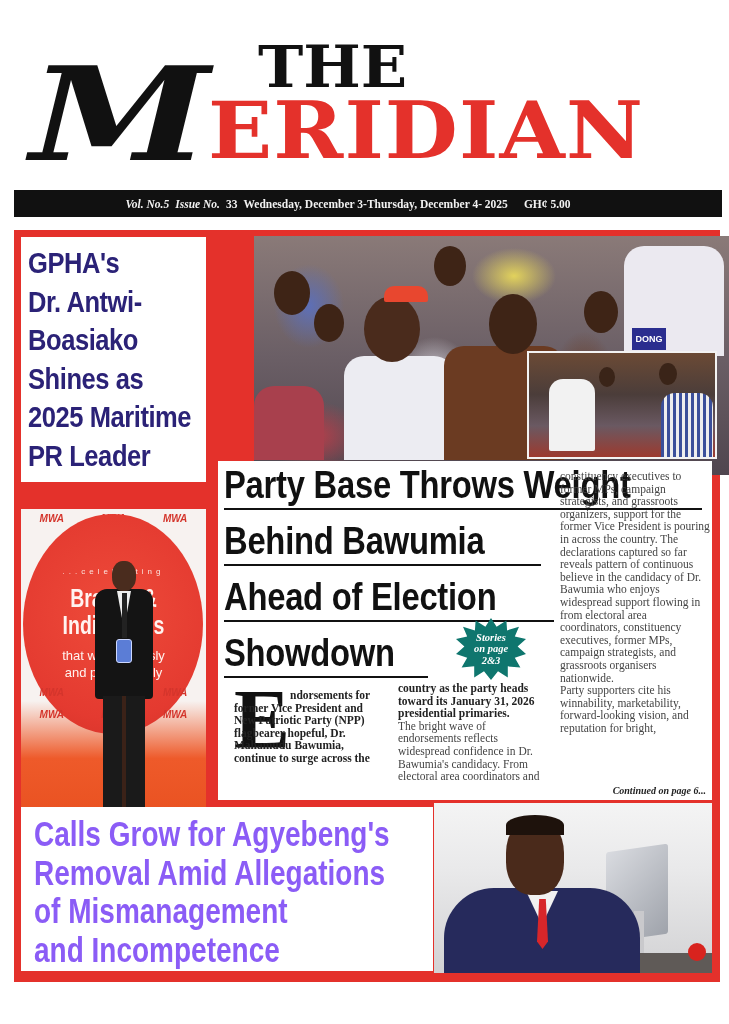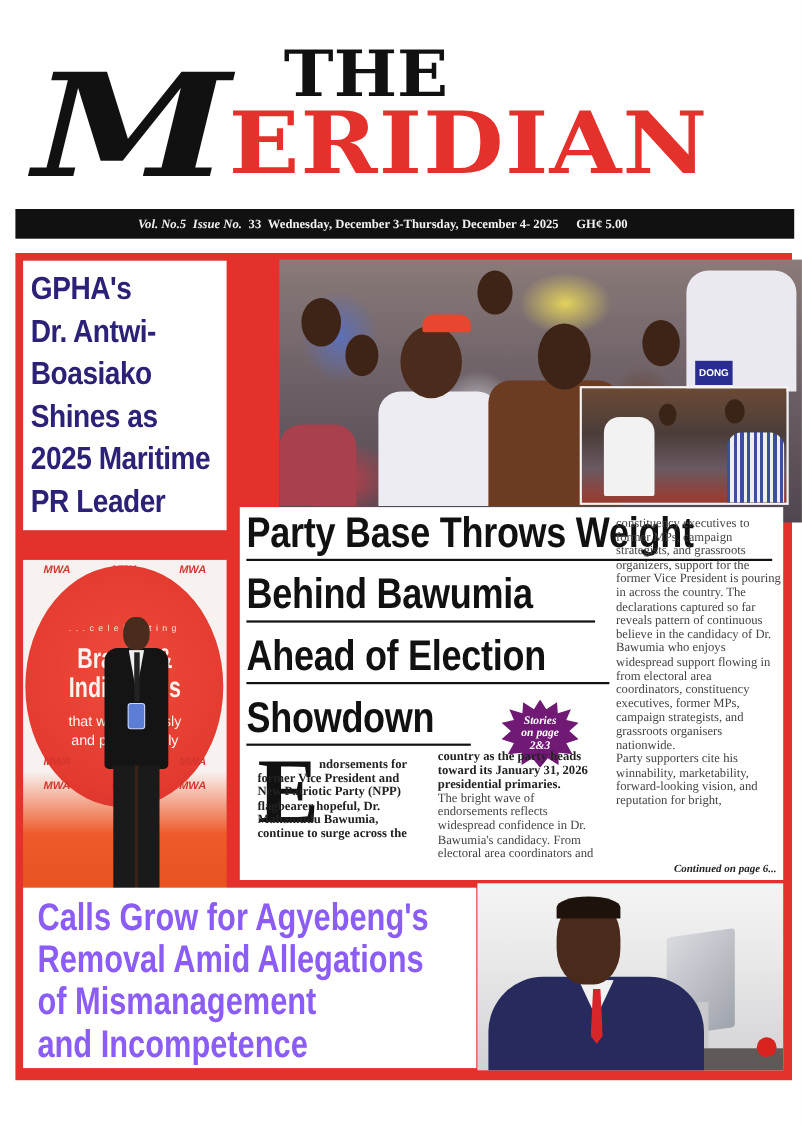--- a/index.html
+++ b/index.html
@@ -145,22 +145,22 @@
     position: absolute; left: 224px; top: 463px; width: 480px;
     font-family: "Liberation Sans", sans-serif; font-weight: bold; color: #111;
   }
   .main-headline .hl {
     position: absolute; white-space: nowrap; font-size: 39px; line-height: 44px;
     transform: scaleX(0.84); transform-origin: left top; letter-spacing: -0.3px;
   }
   .main-headline .rule { position: absolute; height: 2px; background: #111; }
 
   .starburst {
-    position: absolute; left: 456px; top: 636px; width: 70px; height: 62px;
-    background: #701a75;
+    position: absolute; left: 456px; top: 618px; width: 70px; height: 62px;
+    background: #0f766e;
     clip-path: polygon(50% 0%, 58% 14%, 72% 4%, 73% 20%, 90% 14%, 84% 30%, 100% 34%, 88% 46%, 100% 58%, 84% 64%, 92% 80%, 74% 78%, 74% 96%, 60% 86%, 50% 100%, 40% 86%, 26% 96%, 26% 78%, 8% 80%, 16% 64%, 0% 58%, 12% 46%, 0% 34%, 16% 30%, 10% 14%, 27% 20%, 28% 4%, 42% 14%);
     display: flex; align-items: center; justify-content: center; text-align: center;
   }
   .starburst span {
     font-family: "Liberation Serif", serif; font-style: italic; font-weight: bold; font-size: 10.5px; line-height: 11.5px; color: #fff;
   }
 
   .body-col {
     position: absolute; font-family: "Liberation Serif", serif; font-size: 11.5px; line-height: 12.6px; color: #444;
   }

